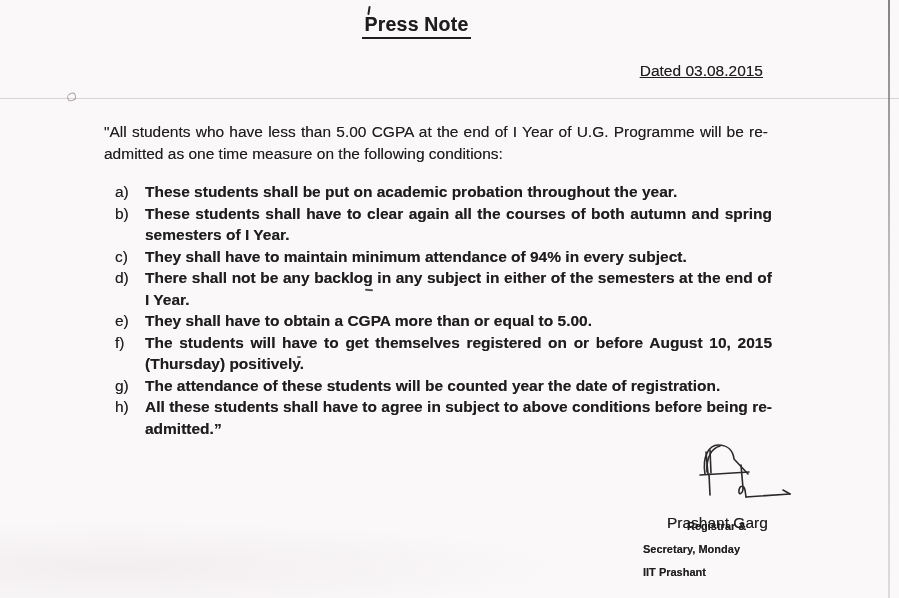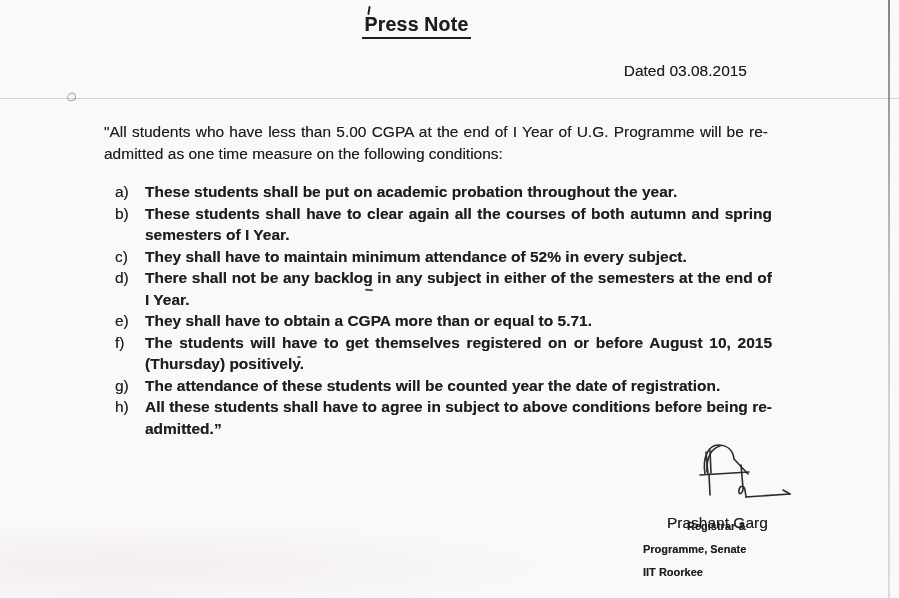--- a/index.html
+++ b/index.html
@@ -54,22 +54,23 @@
     position: relative; display: inline-block;
     padding: 0 3px 1px 3px;
     border-bottom: 2px solid #1e1e1e;
   }
   .title-tick {
     position: absolute; left: 6px; top: -7px; width: 2px; height: 9px;
     background: #222; transform: rotate(9deg); border-radius: 1px;
   }
   
   .dated {
-    position: absolute; top: 62px; right: 152px;
+    position: absolute; top: 62px; right: 136px;
     font-size: 15.5px;
+    text-decoration: underline;
   }
   
   .intro {
     position: absolute; left: 104px; top: 121px; width: 664px;
     margin: 0;
     font-size: 15.5px; line-height: 21.5px;
     text-align: justify;
   }
   
   .conditions {
@@ -119,29 +120,29 @@
     <li class="cond">
       <span class="marker">a)</span>
       <span class="ctext">These students shall be put on academic probation throughout the year.</span>
     </li>
     <li class="cond">
       <span class="marker">b)</span>
       <span class="ctext">These students shall have to clear again all the courses of both autumn and spring semesters of I Year.</span>
     </li>
     <li class="cond">
       <span class="marker">c)</span>
-      <span class="ctext">They shall have to maintain minimum attendance of 52% in every subject.</span>
+      <span class="ctext">They shall have to maintain minimum attendance of 94% in every subject.</span>
     </li>
     <li class="cond">
       <span class="marker">d)</span>
       <span class="ctext">There shall not be any backlog in any subject in either of the semesters at the end of I Year.</span>
     </li>
     <li class="cond">
       <span class="marker">e)</span>
-      <span class="ctext">They shall have to obtain a CGPA more than or equal to 5.71.</span>
+      <span class="ctext">They shall have to obtain a CGPA more than or equal to 5.00.</span>
     </li>
     <li class="cond">
       <span class="marker">f)</span>
       <span class="ctext">The students will have to get themselves registered on or before August 10, 2015 (Thursday) positively.</span>
     </li>
     <li class="cond">
       <span class="marker">g)</span>
       <span class="ctext">The attendance of these students will be counted year the date of registration.</span>
     </li>
     <li class="cond">
@@ -156,16 +157,16 @@
     <path d="M 27,11 L 29,33"></path>
     <path d="M 31,9 L 32,32"></path>
     <path d="M 21,34 L 70,31"></path>
     <path d="M 30,33 L 31,54"></path>
     <path d="M 62,24 L 64,47 C 64,53 59,55 60,49 C 61,44 65,44 66,49 L 67,56"></path>
     <path d="M 67,56 L 111,53"></path>
     <path d="M 104,49 L 111,53"></path>
   </svg>
   <div class="sig-name">Prashant Garg</div>
   <div class="sig-line sig-l1">Registrar &amp;</div>
-  <div class="sig-line sig-l2">Programme, Senate</div>
-  <div class="sig-line sig-l3">IIT Roorkee</div>
+  <div class="sig-line sig-l2">Secretary, Monday</div>
+  <div class="sig-line sig-l3">IIT Prashant</div>
 
 </div>
 
 </body></html>

